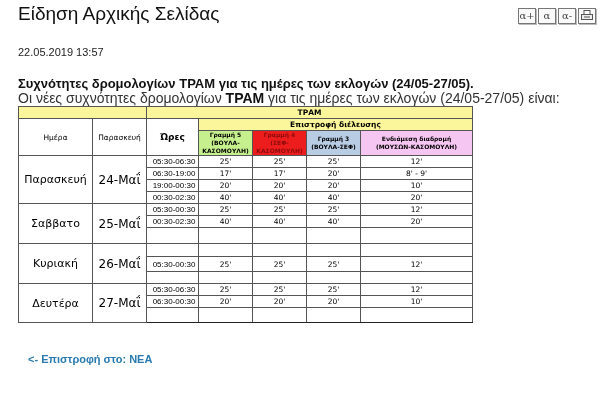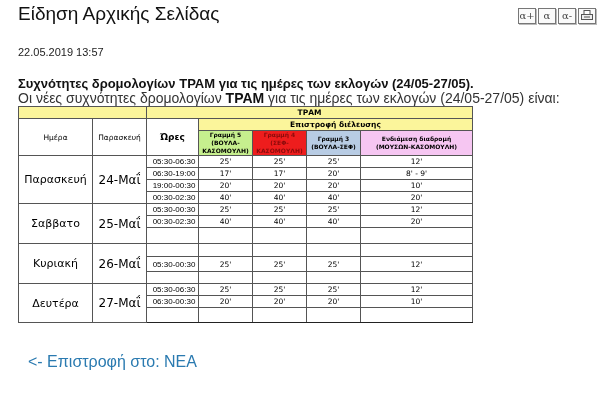--- a/index.html
+++ b/index.html
@@ -17,21 +17,21 @@
   .yellow { background:#fbf59b; font-weight:bold; }
   .hdr td { height:30px; }
   .g-green { background:#c6ef8e; font-weight:bold; font-size:6px; line-height:8px; }
   .g-red { background:#ee1d1d; color:#8a0b0b; font-weight:bold; font-size:6px; line-height:8px; }
   .g-blue { background:#b8cce4; font-weight:bold; font-size:6px; line-height:8px; }
   .g-pink { background:#f6c6f2; font-weight:bold; font-size:6px; line-height:8px; }
   .day { font-size:11px; }
   .datecell { font-weight:normal; font-size:12px; }
   .hours { font-family:"Liberation Sans", sans-serif; font-size:8px; text-align:center; padding-left:3px !important; }
   .thick-top td { border-top:1.5px solid #222; }
-  .back-link { position:absolute; left:28px; top:353px; font-size:16px; color:#2a7ab0; text-decoration:none; }
+  .back-link { position:absolute; left:28px; top:353px; font-size:11px; color:#2a7ab0; text-decoration:none;font-weight:bold; }
 </style>
 </head>
 <body>
 
 <h1 class="page-title">Είδηση Αρχικής Σελίδας</h1>
 
 <div class="toolbar">
   <div class="tbtn">α+</div>
   <div class="tbtn">α</div>
   <div class="tbtn">α-</div>

